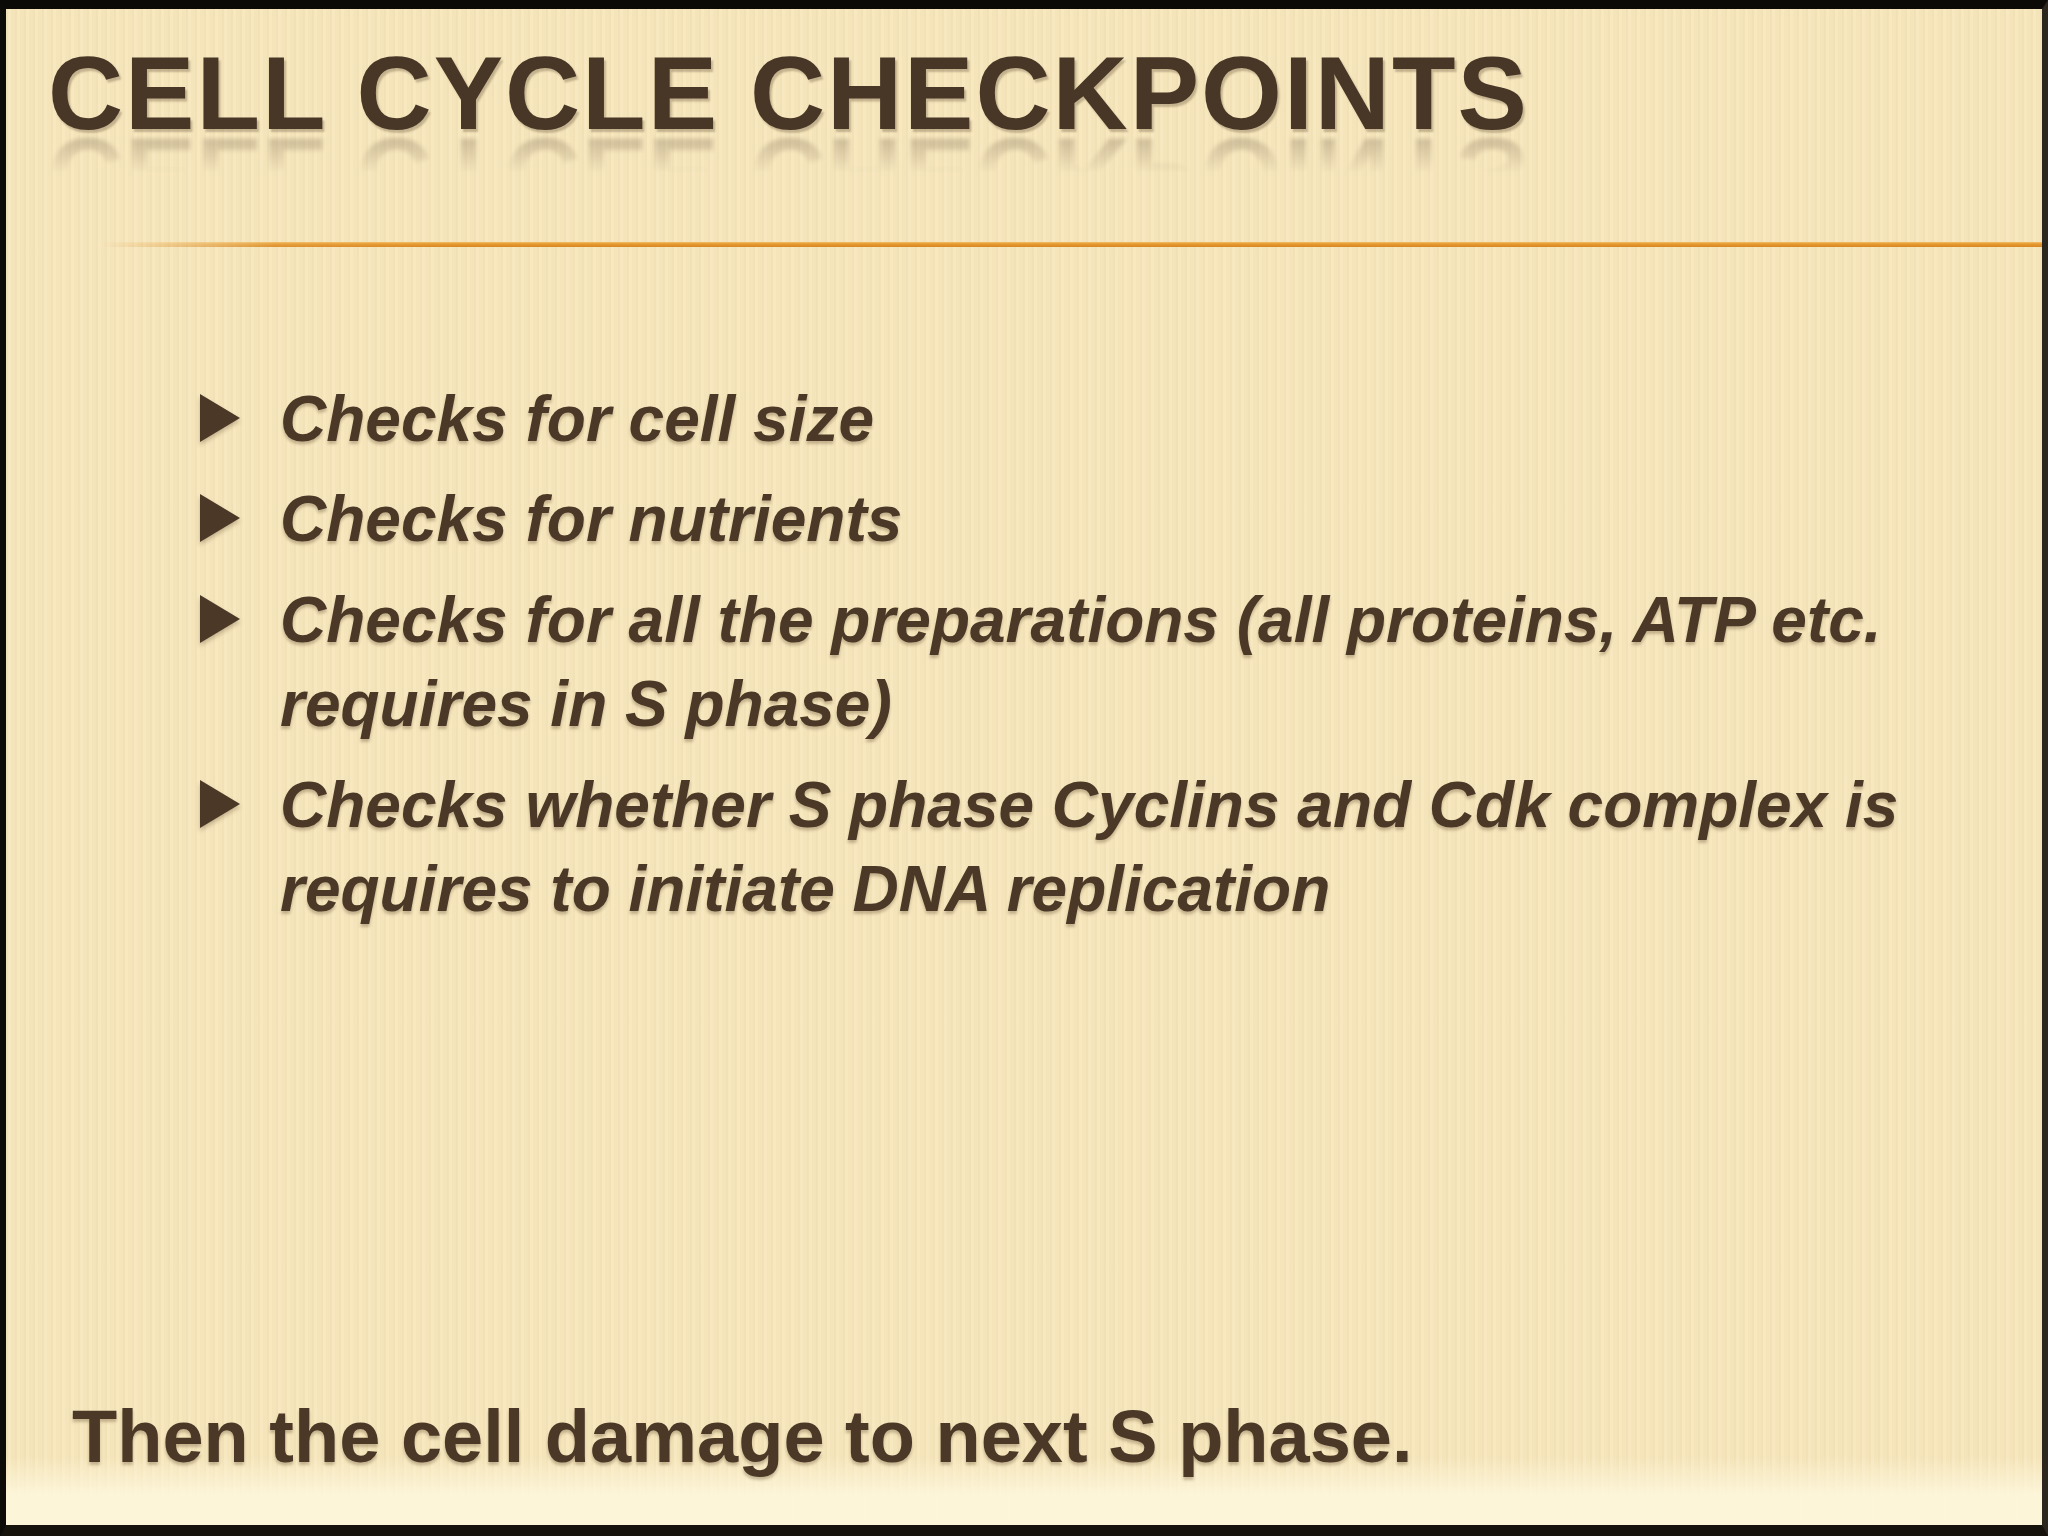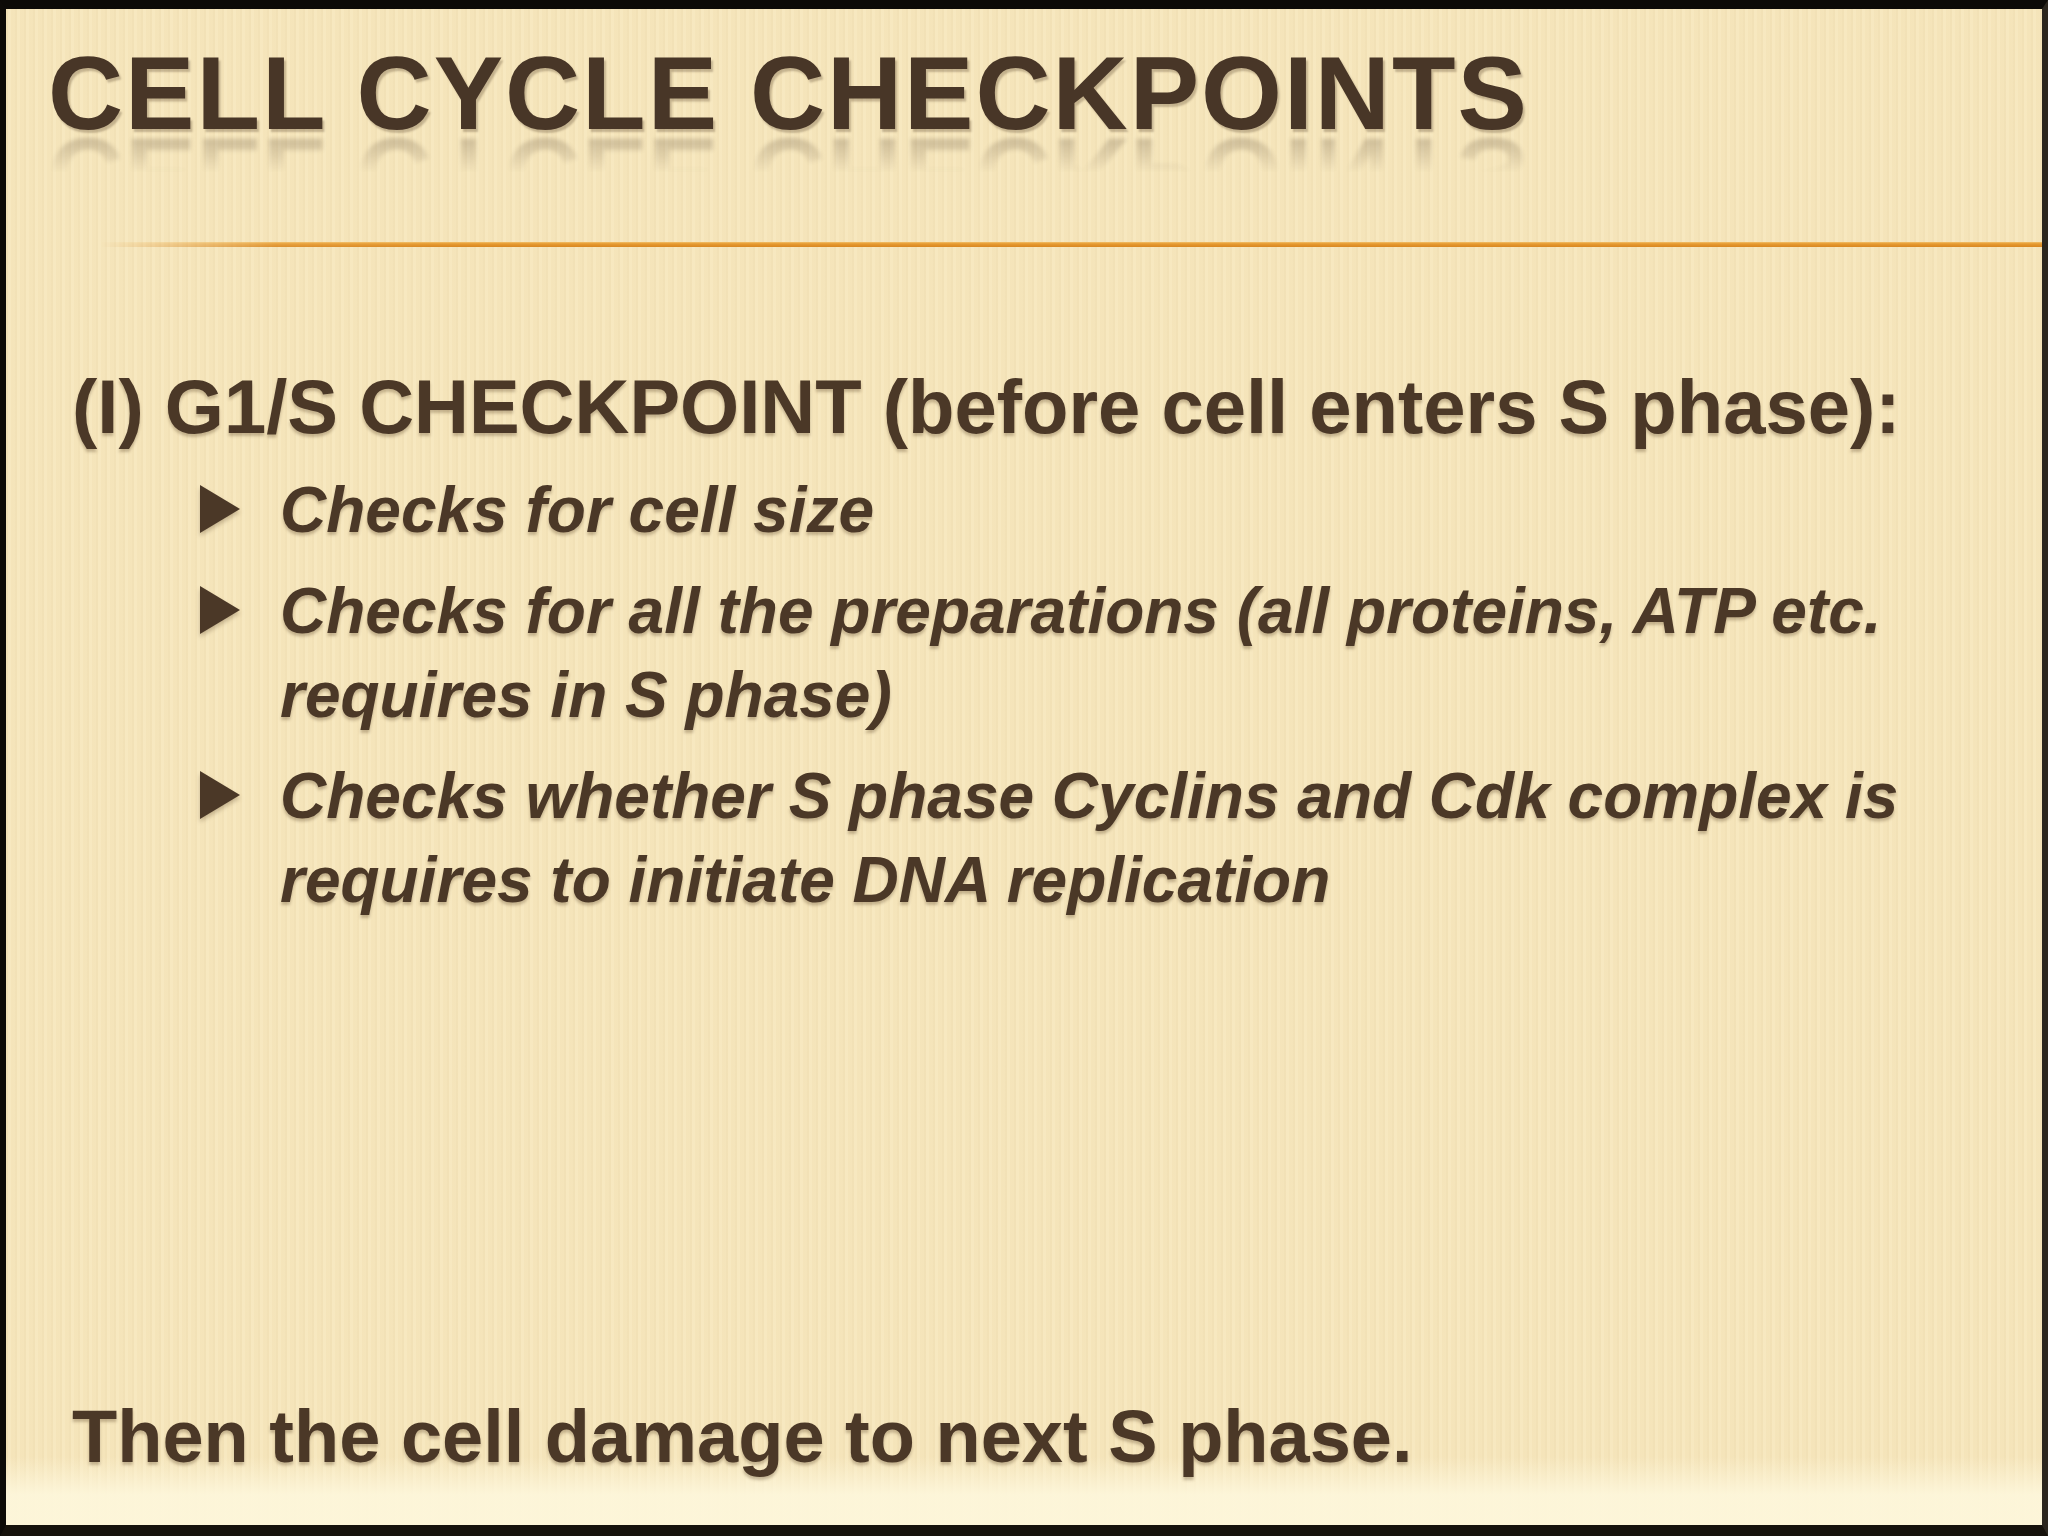--- a/index.html
+++ b/index.html
@@ -113,26 +113,29 @@
 <div class="slide">
 
   <div class="title-wrap">
     <h1 class="title">CELL CYCLE CHECKPOINTS</h1>
     <div class="title-reflection" aria-hidden="true">CELL CYCLE CHECKPOINTS</div>
   </div>
 
   <div class="divider"></div>
 
   <div class="body">
-    <div class="heading">(I) G1/S CHECKPOINT (before cell enters S phase):</div>
 
     <ul class="bullets">
       <li class="bullet">
         <span class="arrow"></span>
         <span class="bullet-text">Checks for cell size</span>
+      </li>
+      <li class="bullet">
+        <span class="arrow"></span>
+        <span class="bullet-text">Checks for nutrients</span>
       </li>
       <li class="bullet">
         <span class="arrow"></span>
         <span class="bullet-text">Checks for all the preparations (all proteins, ATP etc. requires in S phase)</span>
       </li>
       <li class="bullet">
         <span class="arrow"></span>
         <span class="bullet-text">Checks whether S phase Cyclins and Cdk complex is requires to initiate DNA replication</span>
       </li>
     </ul>

